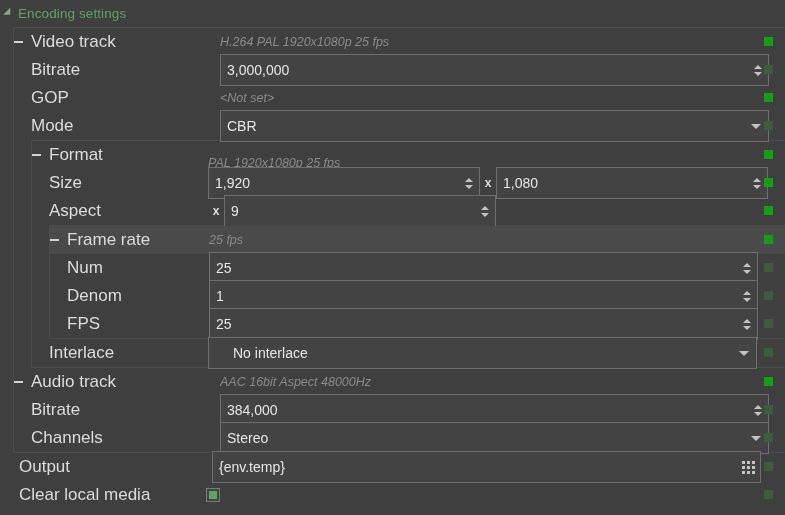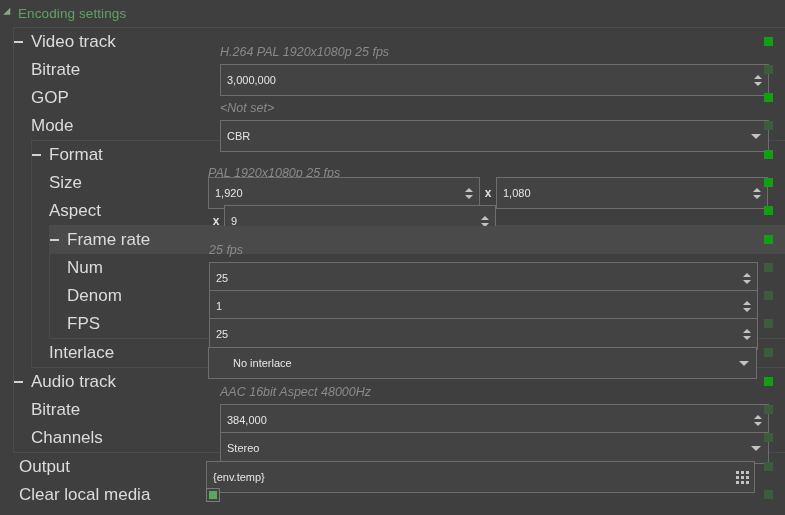--- a/index.html
+++ b/index.html
@@ -75,35 +75,35 @@
   }
 
   
   .valwrap{
     position:absolute;
     left:0;right:0;top:0;bottom:0;
     pointer-events:none;
   }
   .fieldzone{
     position:absolute;
-    top:13px;height:22px;
+    top:3px;height:22px;
     left:206px;
     display:flex;align-items:center;
     pointer-events:auto;
   }
 
   
   .field{
     box-sizing:border-box;
     height:32px;
     background:#434343;
     border:1px solid #6e6e6e;
     color:#e6e6e6;
     font-family:"Liberation Sans","DejaVu Sans",sans-serif;
-    font-size:11px;
+    font-size:14px;
     display:flex;align-items:center;
     padding:0 2px 0 6px;
     position:relative;
   }
   .field .fval{flex:1 1 auto;white-space:nowrap;overflow:hidden;}
 
   .spin{
     width:13px;height:18px;
     display:flex;flex-direction:column;
     align-items:center;justify-content:center;
@@ -394,21 +394,21 @@
       </div>
       <span class="status off"></span>
     </div>
 
   </div>
 
   <div class="row">
     <span class="label" style="margin-left:19px;">Output</span>
     <div class="valwrap">
       <div class="fieldzone">
-        <div class="field" style="width:549px;">
+        <div class="field" style="width:549px;margin-left:6px;">
           <span class="fval">{env.temp}</span>
           <span class="dotgrid">
             <i></i>
               <i></i>
               <i></i>
               <i></i>
               <i></i>
               <i></i>
               <i></i>
               <i></i>

